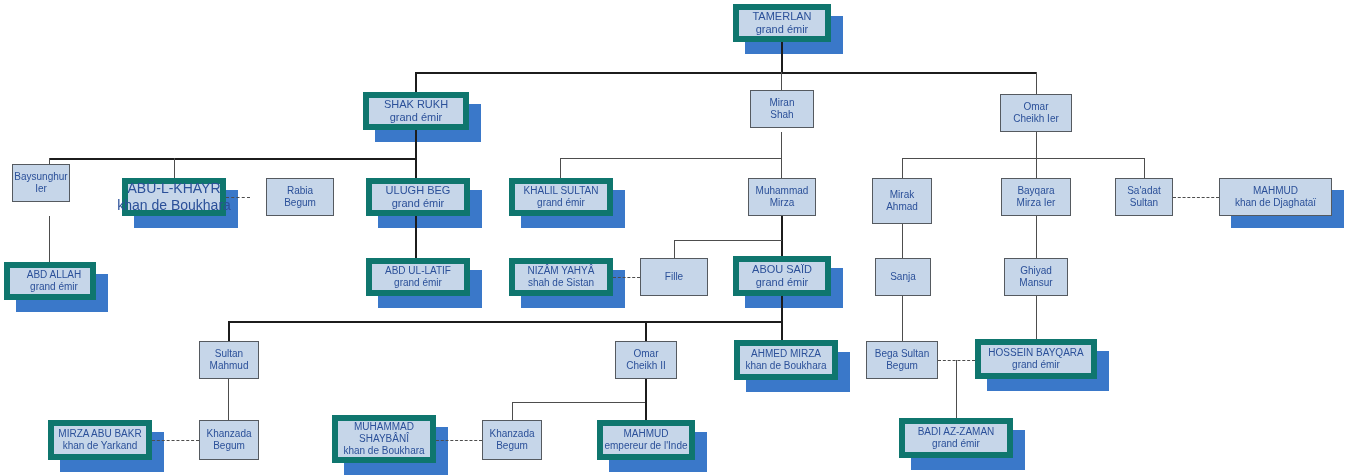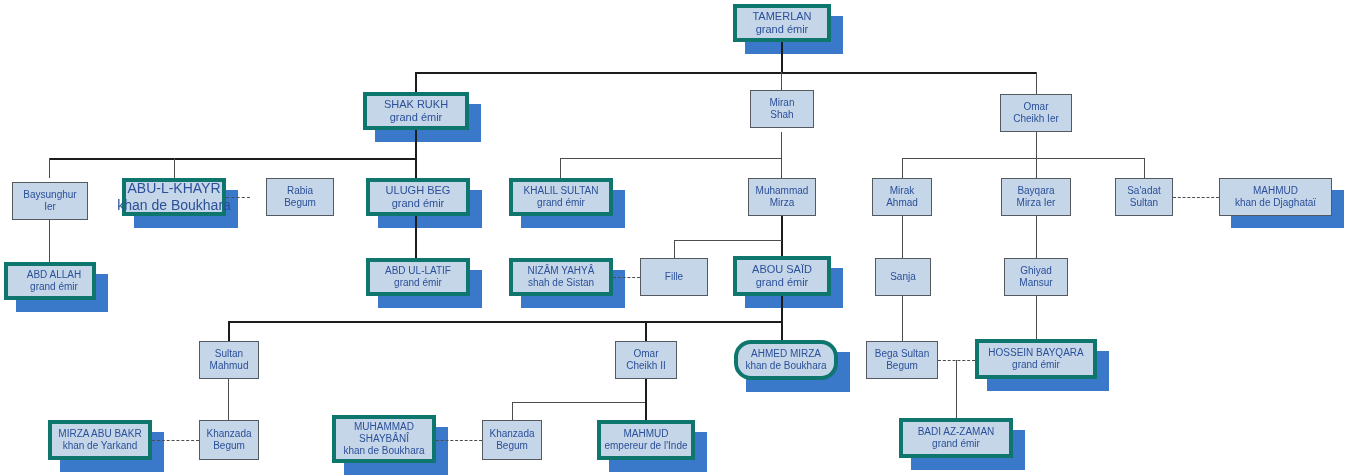--- a/index.html
+++ b/index.html
@@ -3,21 +3,21 @@
 <meta charset="utf-8">
 <style>
   html,body{margin:0;padding:0;background:#ffffff;}
   body{font-family:"Liberation Sans", sans-serif;}
   #canvas{position:relative;width:1347px;height:475px;overflow:hidden;background:#fff;}
 
   .node{position:absolute;box-sizing:border-box;background:#c6d6e9;border:1px solid #555a60;
         display:flex;flex-direction:column;align-items:center;justify-content:center;
         color:#2b5099;text-align:center;line-height:1.18;z-index:3;}
   .node .ln{display:block;white-space:nowrap;}
-  .node.ruler{border:4px solid #0f766e;}
+  .node.ruler{border:6px solid #0f766e;}
   .shadow{position:absolute;background:#3a78c9;z-index:1;}
 
   .hline,.vline{position:absolute;background:#4d4d4d;z-index:2;}
   .hline{height:1px;}
   .vline{width:1px;}
   .hline.thick{height:2px;background:#1c1c1c;}
   .vline.thick{width:2px;background:#1c1c1c;}
 
   .dash{position:absolute;z-index:2;border-top:1px dashed #4d4d4d;height:0;}
 </style>
@@ -98,21 +98,21 @@
         <span class="ln">grand émir</span>
       </div>
       <div class="node" style="left: 750px; top: 90px; width: 64px; height: 38px; font-size: 10px;">
         <span class="ln">Miran</span>
         <span class="ln">Shah</span>
       </div>
       <div class="node" style="left: 1000px; top: 94px; width: 72px; height: 38px; font-size: 10px;">
         <span class="ln">Omar</span>
         <span class="ln">Cheikh Ier</span>
       </div>
-      <div class="node" style="left: 12px; top: 182px; width: 76px; height: 38px; font-size: 10px; text-align: center;">
+      <div class="node" style="left: 12px; top: 164px; width: 58px; height: 38px; font-size: 10px; text-align: center;">
         <span class="ln">Baysunghur</span>
         <span class="ln">Ier</span>
       </div>
       <div class="shadow" style="left: 134px; top: 190px; width: 104px; height: 38px;"></div>
       <div class="node ruler" style="left: 122px; top: 178px; width: 104px; height: 38px; font-size: 14px;">
         <span class="ln">ABÜ-L-KHAYR</span>
         <span class="ln">khan de Boukhara</span>
       </div>
       <div class="node" style="left: 250px; top: 178px; width: 68px; height: 38px; font-size: 10px; margin-left: 16px;">
         <span class="ln">Rabia</span>
@@ -125,21 +125,21 @@
       </div>
       <div class="shadow" style="left: 521px; top: 190px; width: 104px; height: 38px;"></div>
       <div class="node ruler" style="left: 509px; top: 178px; width: 104px; height: 38px; font-size: 10px;">
         <span class="ln">KHALIL SULTAN</span>
         <span class="ln">grand émir</span>
       </div>
       <div class="node" style="left: 748px; top: 178px; width: 68px; height: 38px; font-size: 10px;">
         <span class="ln">Muhammad</span>
         <span class="ln">Mirza</span>
       </div>
-      <div class="node" style="left: 872px; top: 178px; width: 60px; height: 38px; font-size: 10px;">
+      <div class="node" style="left: 872px; top: 178px; width: 60px; height: 46px; font-size: 10px;">
         <span class="ln">Mirak</span>
         <span class="ln">Ahmad</span>
       </div>
       <div class="node" style="left: 1001px; top: 178px; width: 70px; height: 38px; font-size: 10px;">
         <span class="ln">Bayqara</span>
         <span class="ln">Mirza Ier</span>
       </div>
       <div class="node" style="left: 1115px; top: 178px; width: 58px; height: 38px; font-size: 10px;">
         <span class="ln">Sa'adat</span>
         <span class="ln">Sultan</span>
@@ -181,21 +181,21 @@
       </div>
       <div class="node" style="left: 199px; top: 341px; width: 60px; height: 38px; font-size: 10px;">
         <span class="ln">Sultan</span>
         <span class="ln">Mahmud</span>
       </div>
       <div class="node" style="left: 615px; top: 341px; width: 62px; height: 38px; font-size: 10px;">
         <span class="ln">Omar</span>
         <span class="ln">Cheikh II</span>
       </div>
       <div class="shadow" style="left: 746px; top: 352px; width: 104px; height: 40px;"></div>
-      <div class="node ruler" style="left: 734px; top: 340px; width: 104px; height: 40px; font-size: 10px; border-radius: 17px;">
+      <div class="node ruler" style="left: 734px; top: 340px; width: 104px; height: 40px; font-size: 10px;">
         <span class="ln">AHMED MIRZA</span>
         <span class="ln">khan de Boukhara</span>
       </div>
       <div class="node" style="left: 866px; top: 341px; width: 72px; height: 38px; font-size: 10px;">
         <span class="ln">Bega Sultan</span>
         <span class="ln">Begum</span>
       </div>
       <div class="shadow" style="left: 987px; top: 351px; width: 122px; height: 40px;"></div>
       <div class="node ruler" style="left: 975px; top: 339px; width: 122px; height: 40px; font-size: 10px; justify-content: center;">
         <span class="ln">HOSSEIN BAYQARA</span>

